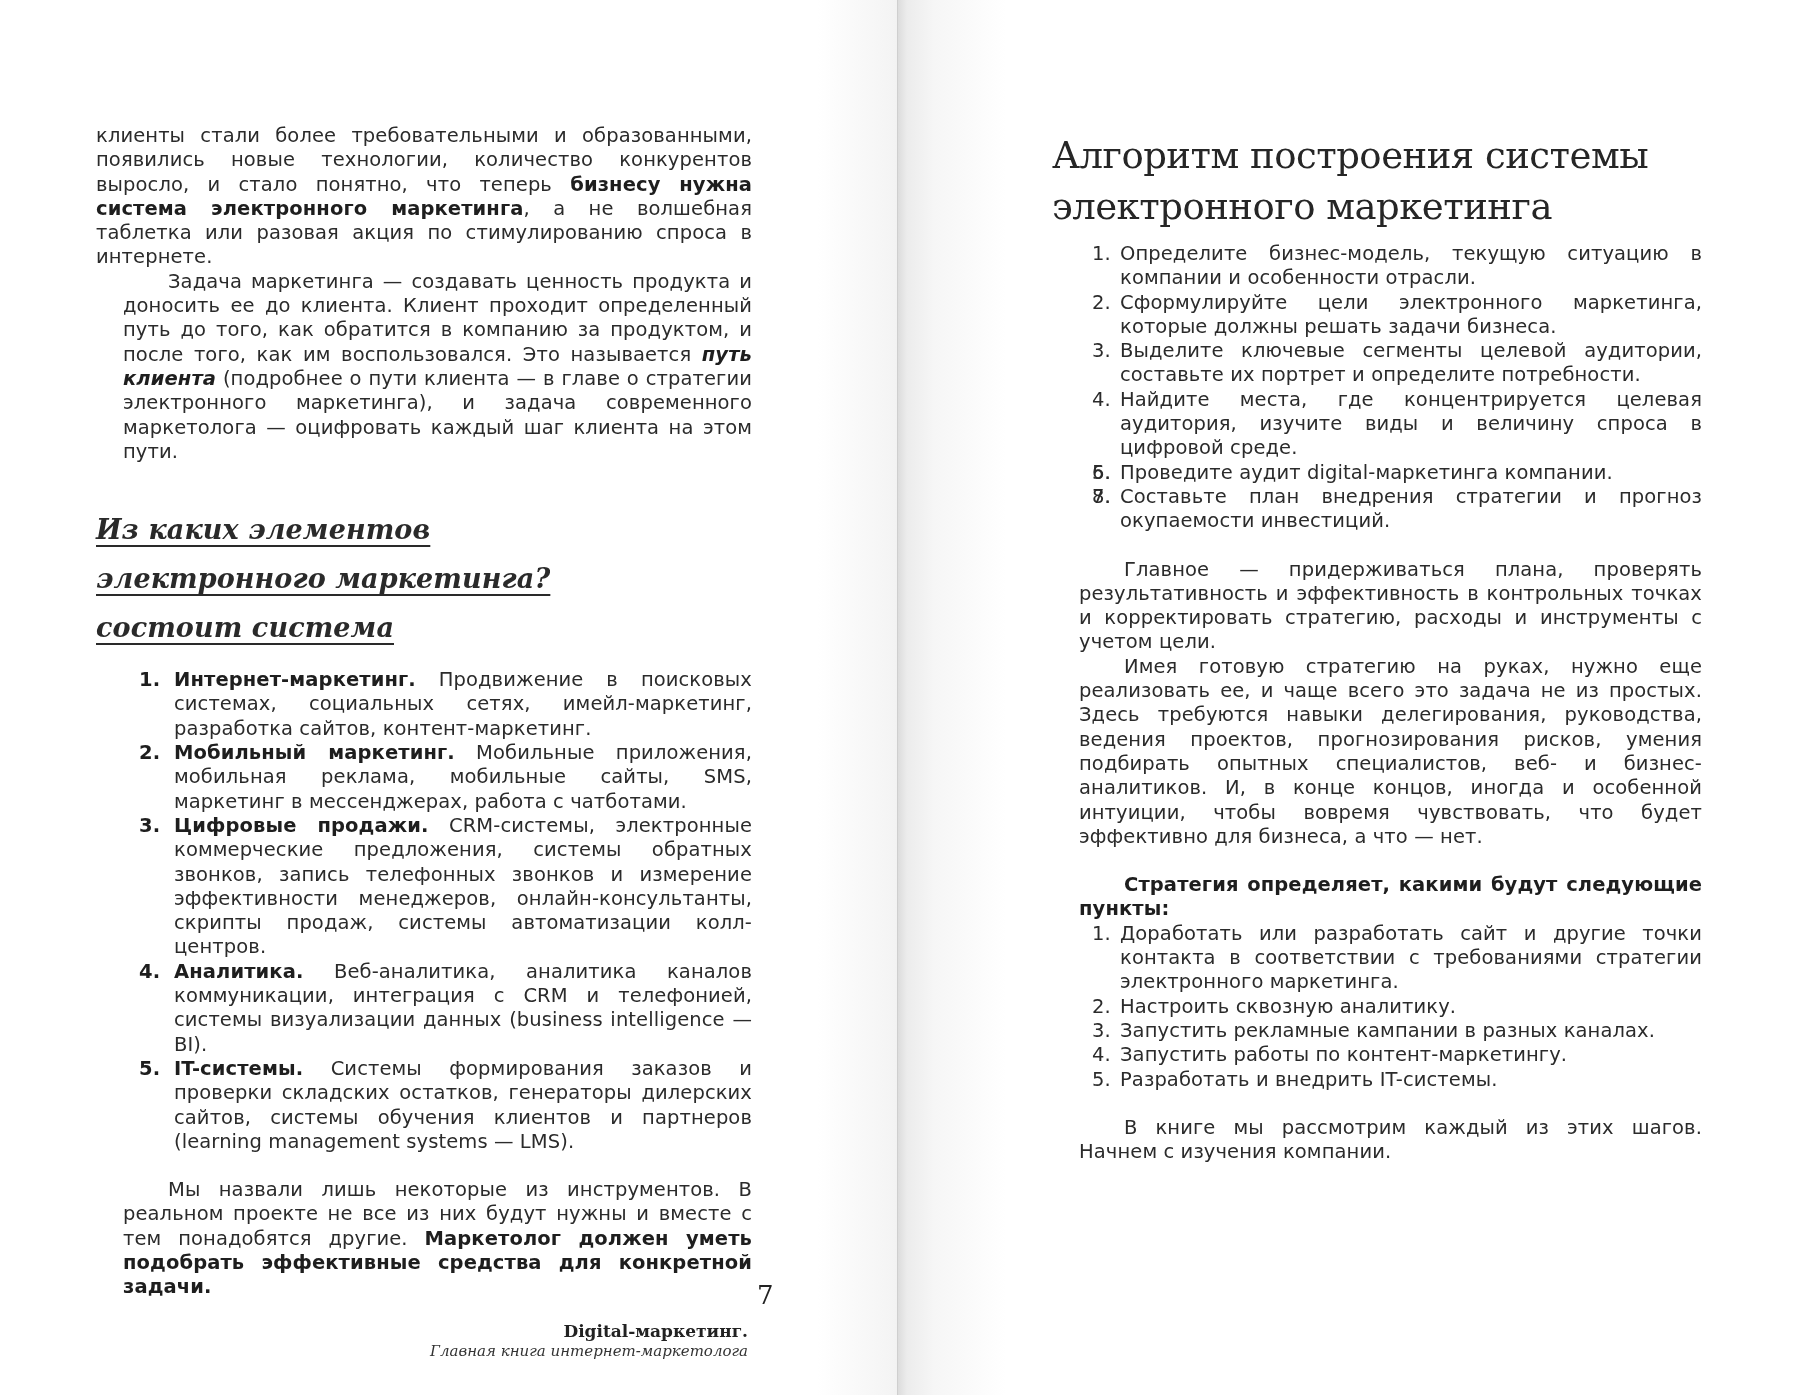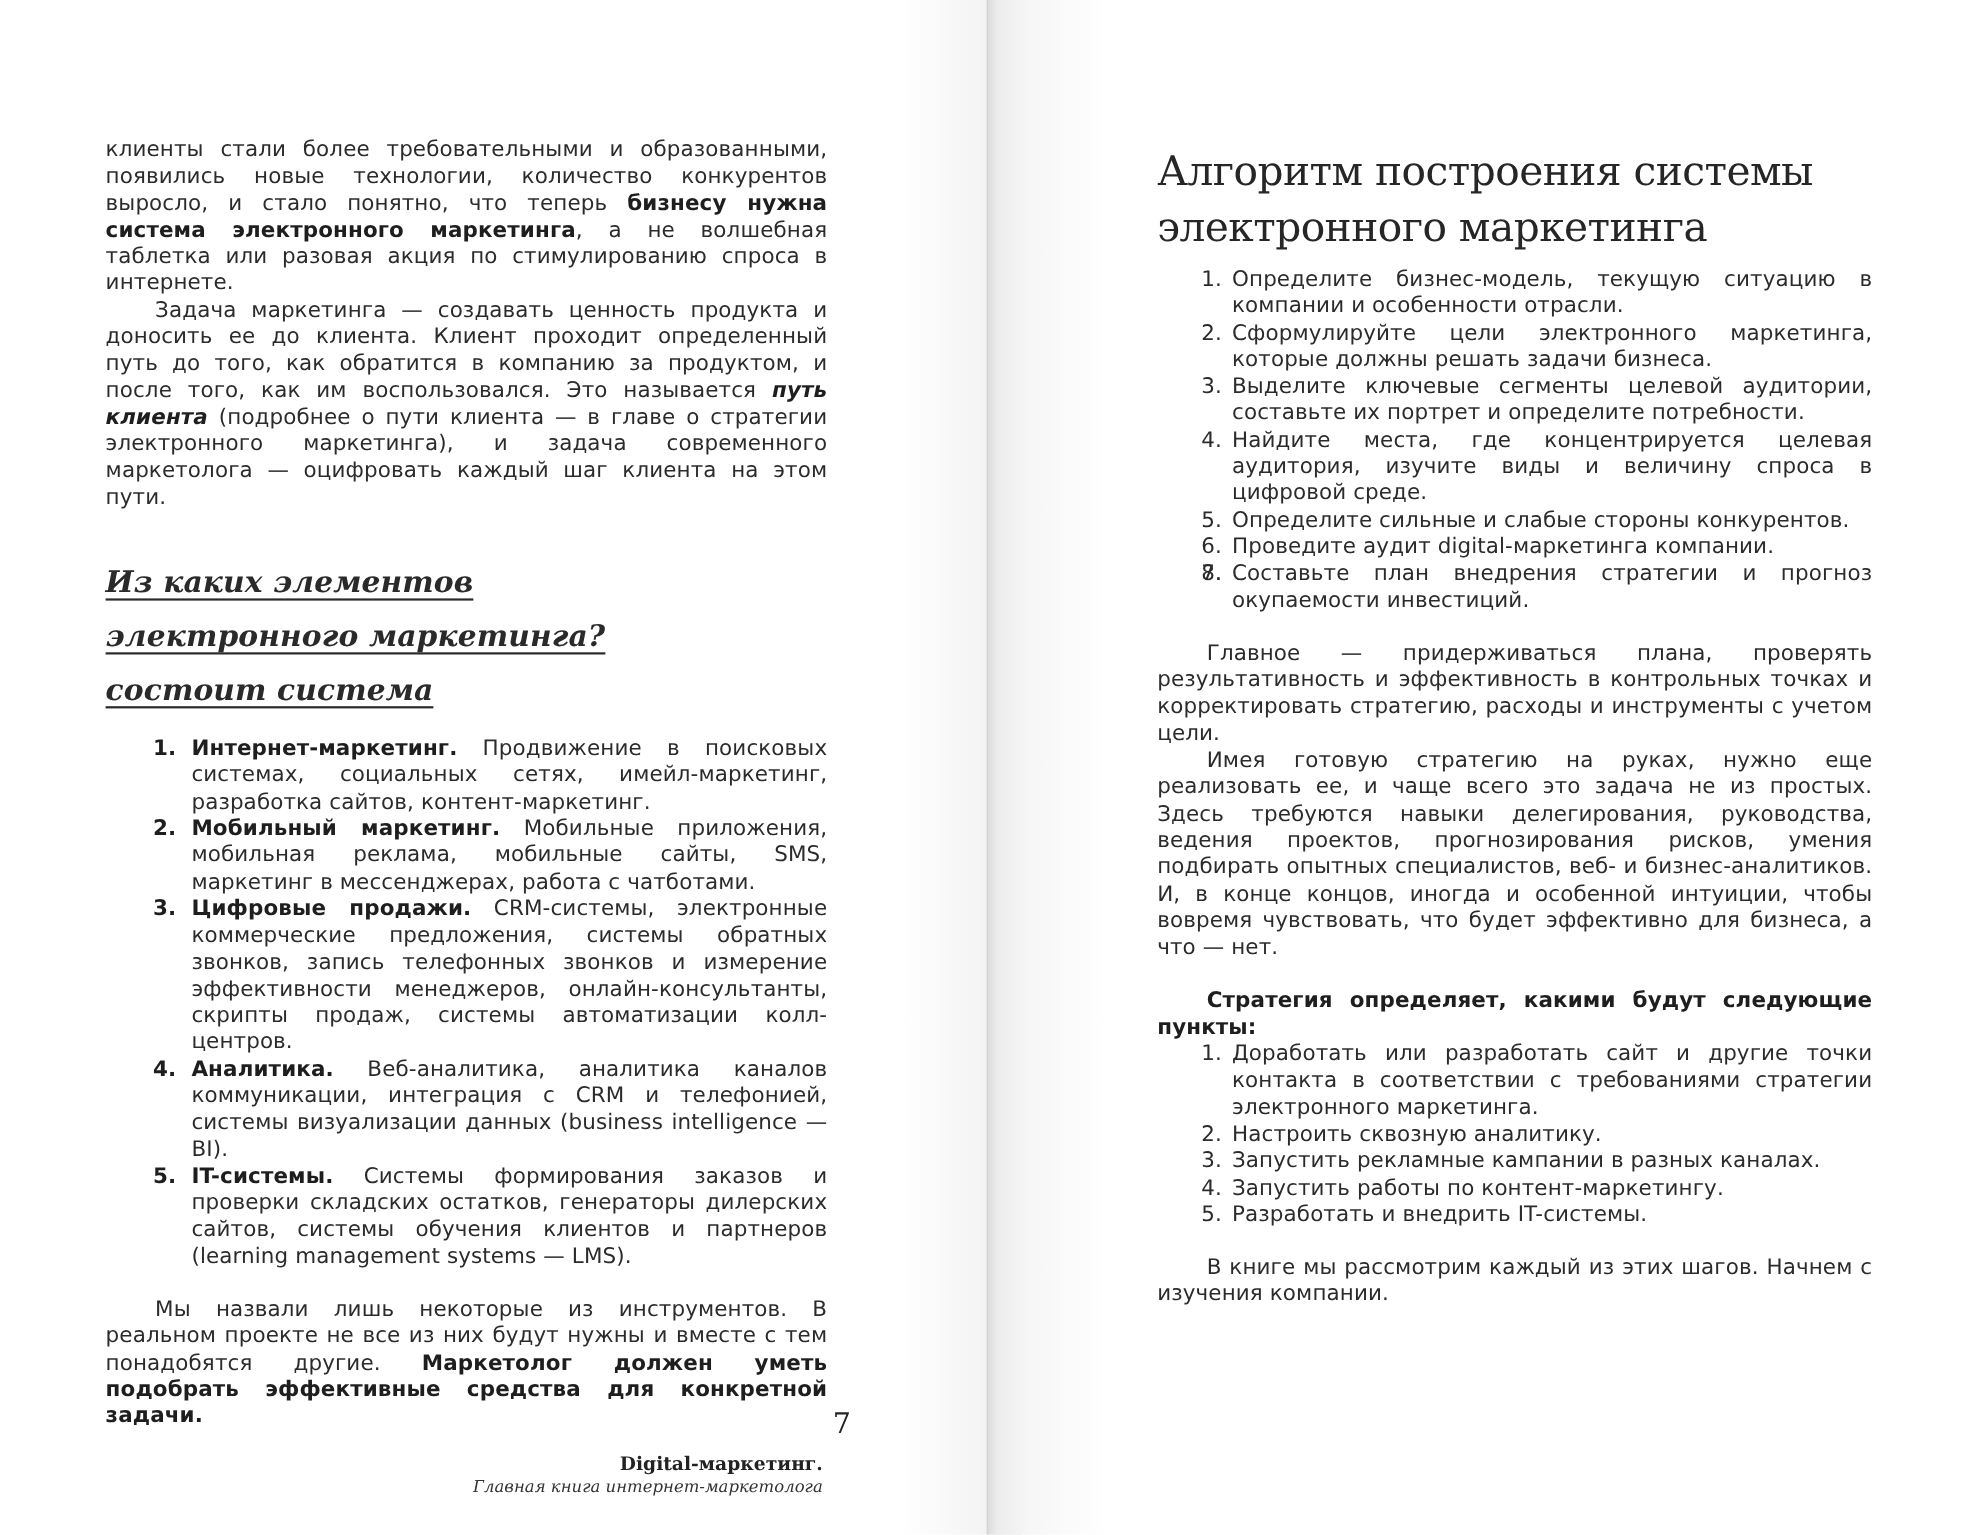--- a/index.html
+++ b/index.html
@@ -18,21 +18,21 @@
   .page-right {
     left: 898px; width: 901px;
     background: linear-gradient(to right, #dcdcdc 0%, #ececec 1%, #f6f6f6 4%, #ffffff 12%, #ffffff 100%);
   }
   .spine { position: absolute; left: 897px; top: 0; width: 2px; height: 1395px; background: #cfcfcf; }
 
   .col { position: absolute; font-size: 19.5px; line-height: 24.3px; letter-spacing: 0.1px; }
   .col-left { left: 96px; top: 124px; width: 656px; }
   .col-right { left: 1052px; top: 130px; width: 650px; }
   p { margin: 0; text-align: justify; }
-  .indent { text-indent: 45px; }
+  .indent { text-indent: 45px; margin-left: 27px; }
   b { font-weight: bold; color: #1e1e1e; }
 
   .h-left {
     font-family: "DejaVu Serif", serif; font-style: italic;
     font-size: 27px; line-height: 49px; color: #2a2a2a;
     margin: 41px 0 16px 0;
   }
   .h-left span { text-decoration: underline; text-decoration-thickness: 1.5px; text-underline-offset: 6px; display: block; }
   .h-right {
     font-family: "DejaVu Serif", serif; font-weight: normal;
@@ -100,21 +100,21 @@
   <h1 class="h-right">
     <span>Алгоритм построения системы</span><br>
     <span>электронного маркетинга</span>
   </h1>
 
   <ol>
     <li><span class="num">1.</span><span>Определите бизнес-модель, текущую ситуацию в компании и особенности отрасли.</span></li>
     <li><span class="num">2.</span><span>Сформулируйте цели электронного маркетинга, которые должны решать задачи бизнеса.</span></li>
     <li><span class="num">3.</span><span>Выделите ключевые сегменты целевой аудитории, составьте их портрет и определите потребности.</span></li>
     <li><span class="num">4.</span><span>Найдите места, где концентрируется целевая аудитория, изучите виды и величину спроса в цифровой среде.</span></li>
-    <li><span class="num">5.</span><span>Определите сильные и слабые стороны конкурентов.</span></li>
+    <li><span class="num">5.</span></li>
     <li><span class="num">6.</span><span>Проведите аудит digital-маркетинга компании.</span></li>
     <li><span class="num">7.</span></li>
     <li><span class="num">8.</span><span>Составьте план внедрения стратегии и прогноз окупаемости инвестиций.</span></li>
   </ol>
 
   <div class="gap"></div>
 
   <p class="indent">Главное — придерживаться плана, проверять результативность и эффективность в контрольных точках и корректировать стратегию, расходы и инструменты с учетом цели.</p>
   <p class="indent">Имея готовую стратегию на руках, нужно еще реализовать ее, и чаще всего это задача не из простых. Здесь требуются навыки делегирования, руководства, ведения проектов, прогнозирования рисков, умения подбирать опытных специалистов, веб- и бизнес-аналитиков. И, в конце концов, иногда и особенной интуиции, чтобы вовремя чувствовать, что будет эффективно для бизнеса, а что — нет.</p>
 

